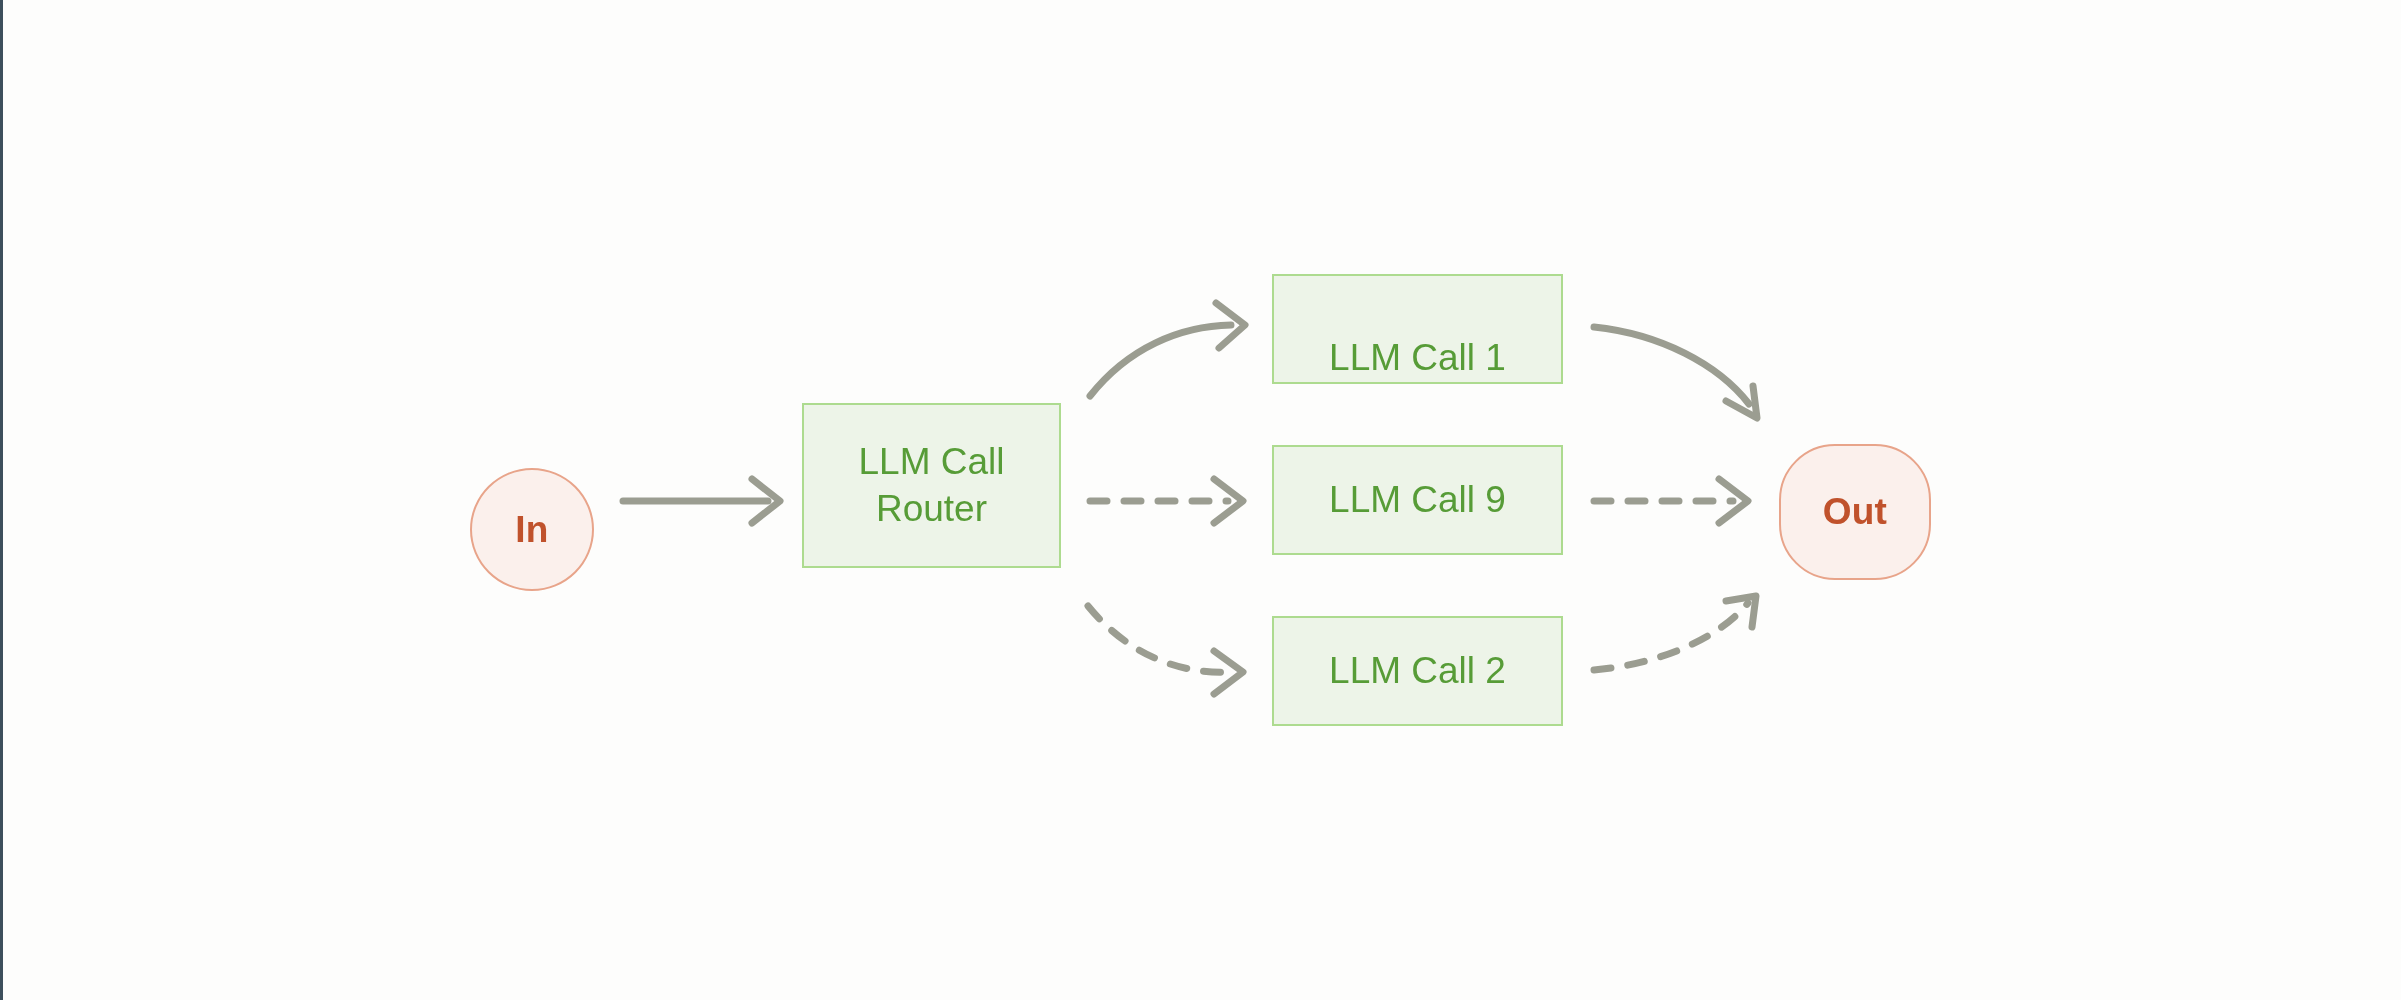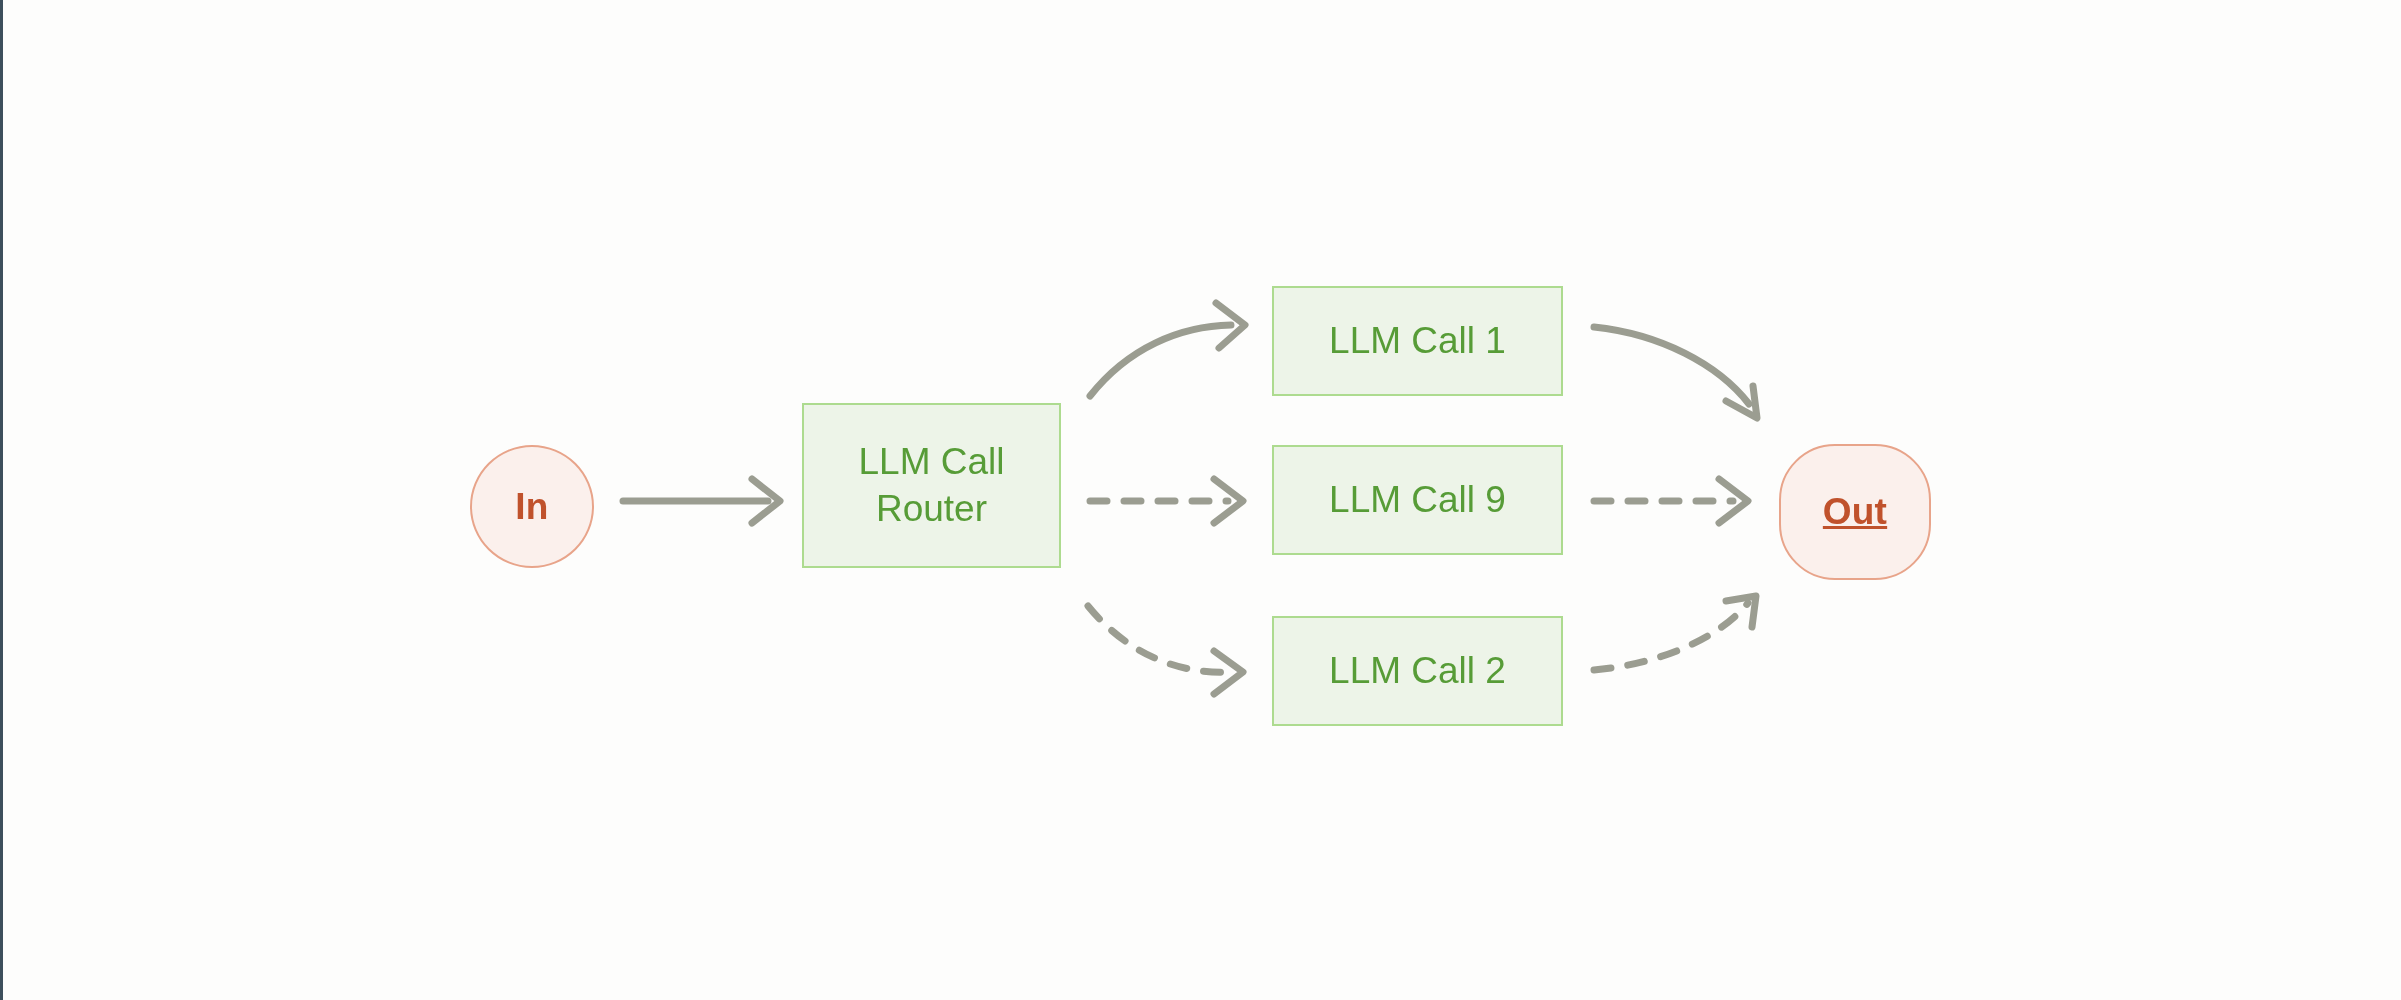--- a/index.html
+++ b/index.html
@@ -42,53 +42,52 @@
   .node-io {
     background: #fbf0ec;
     border: 2px solid #e8a48a;
     color: #c0522c;
     font-size: 37px;
     font-weight: 700;
     letter-spacing: 0.2px;
   }
   .node-in {
     left: 470px;
-    top: 445px;
+    top: 468px;
     width: 124px;
     height: 123px;
     border-radius: 50%;
   }
   .node-out {
     left: 1779px;
     top: 444px;
     width: 152px;
     height: 136px;
     border-radius: 56px;
-    text-decoration: underline;
   }
   .node-box {
     background: #edf4e8;
     border: 2px solid #addb8f;
     color: #579c37;
     font-size: 37px;
     font-weight: 500;
     line-height: 1.26;
   }
   .node-router {
     left: 802px;
     top: 403px;
     width: 259px;
     height: 165px;
   }
   .node-call {
     left: 1272px;
     width: 291px;
     height: 110px;
   }
-  .node-call-1 { top: 286px; }
+  .node-call-1 { top: 274px; align-items: flex-end; }
   .node-call-2 { top: 445px; }
   .node-call-3 { top: 616px; }
   .node-label {
     pointer-events: none;
     white-space: pre-line;
   }
 </style>
 </head>
 <body>
 

